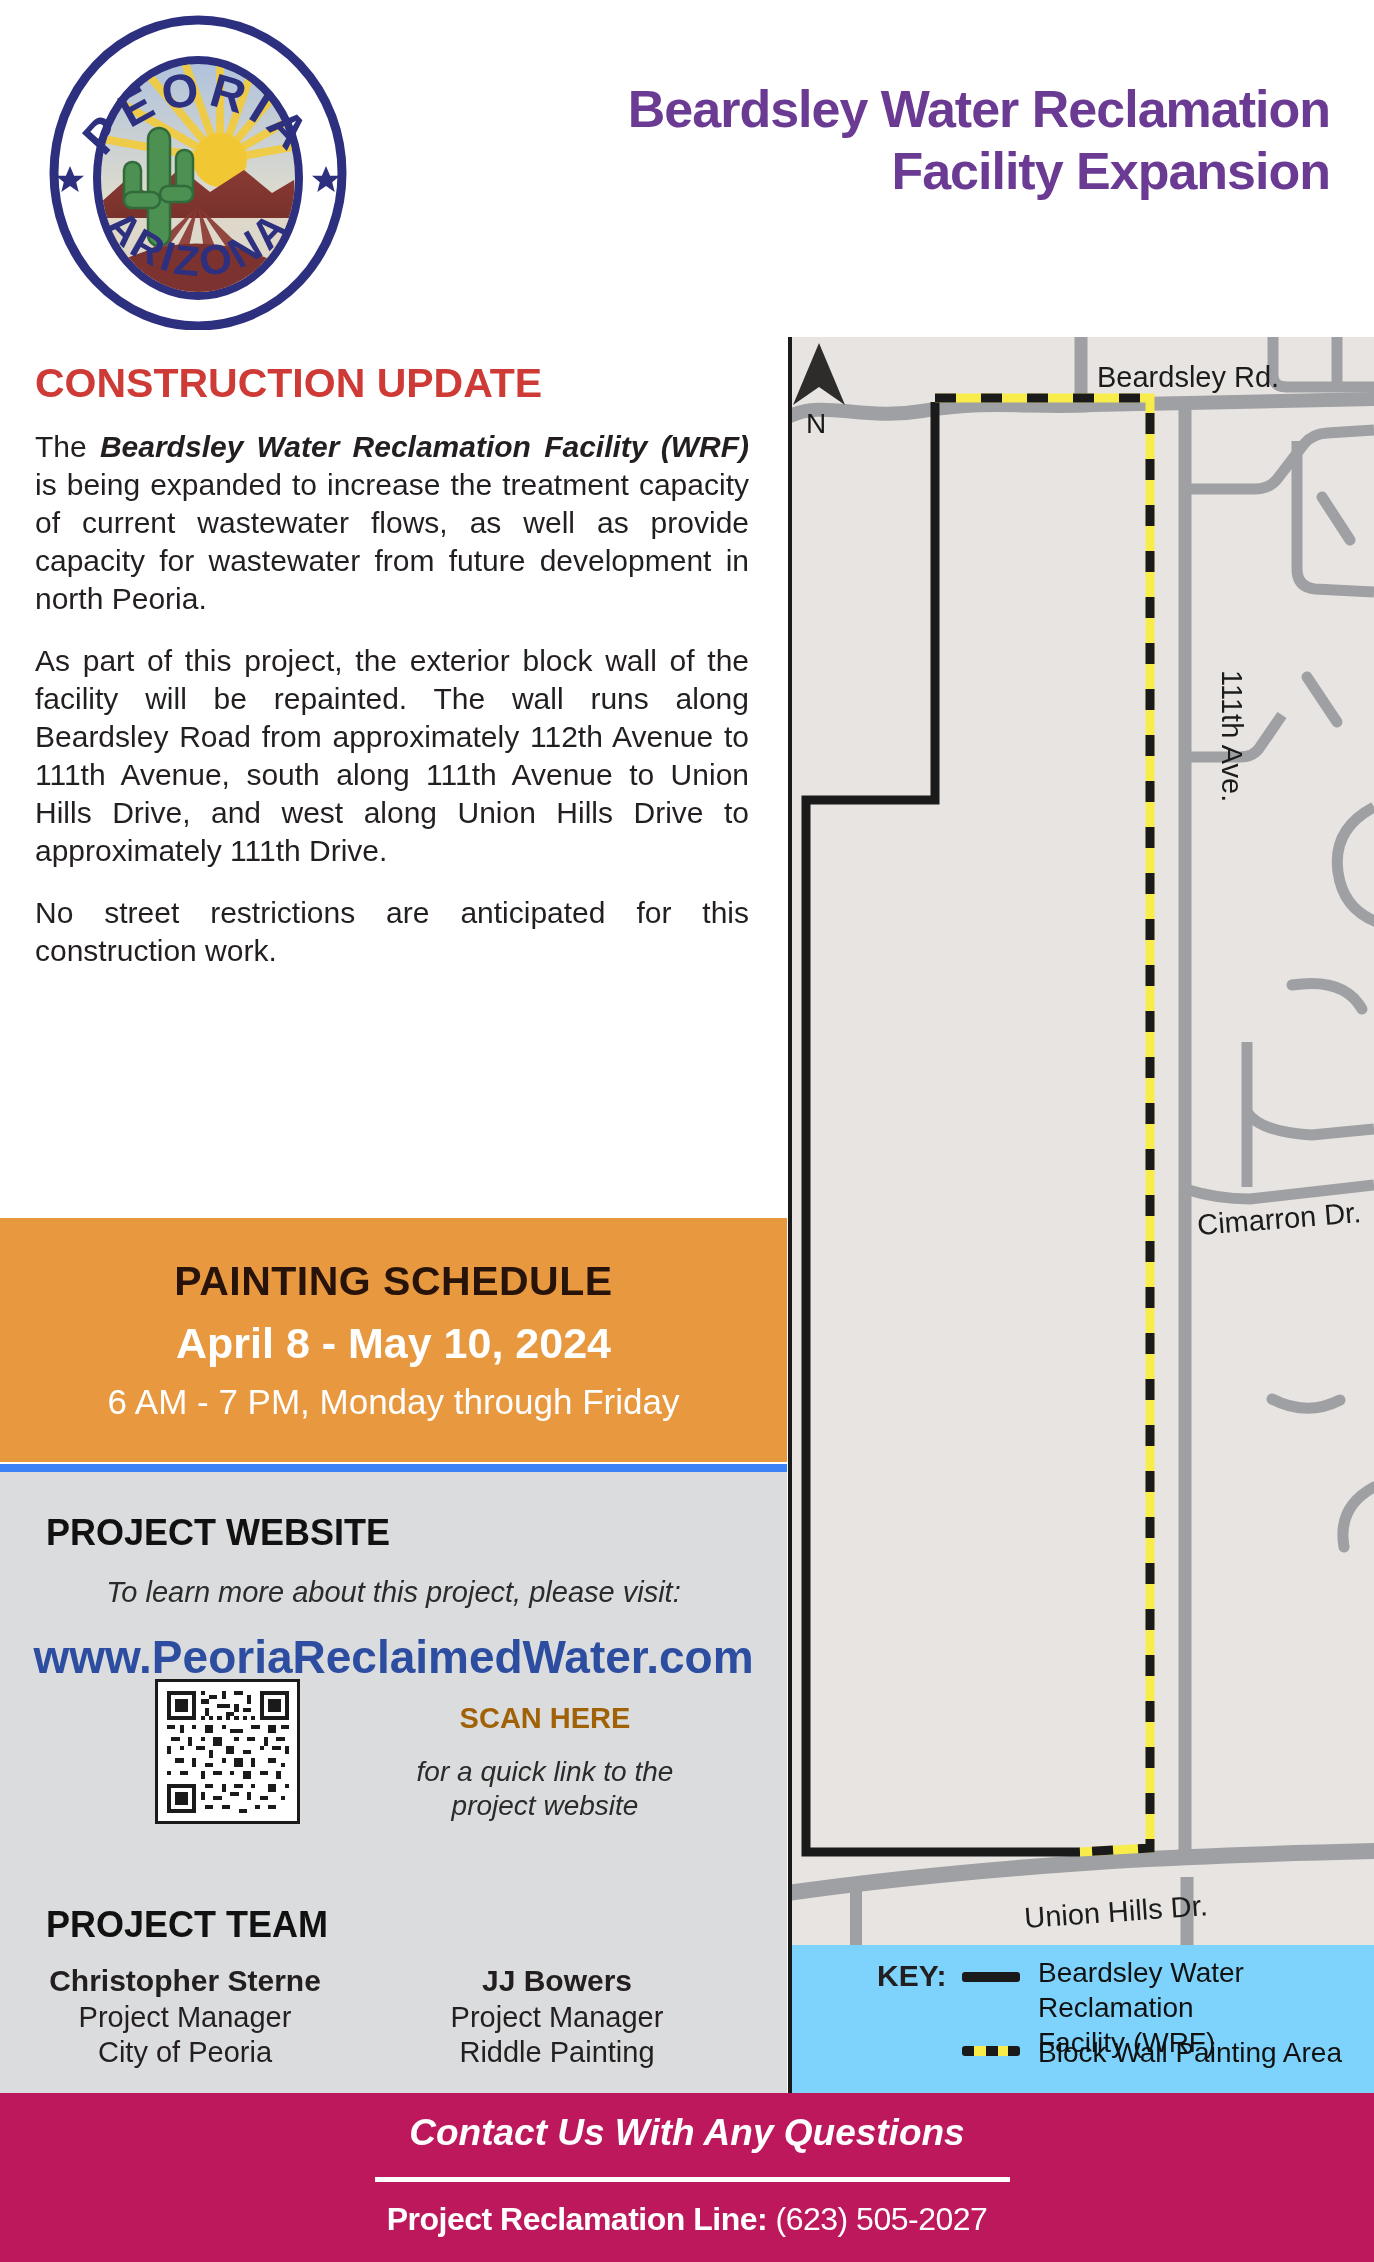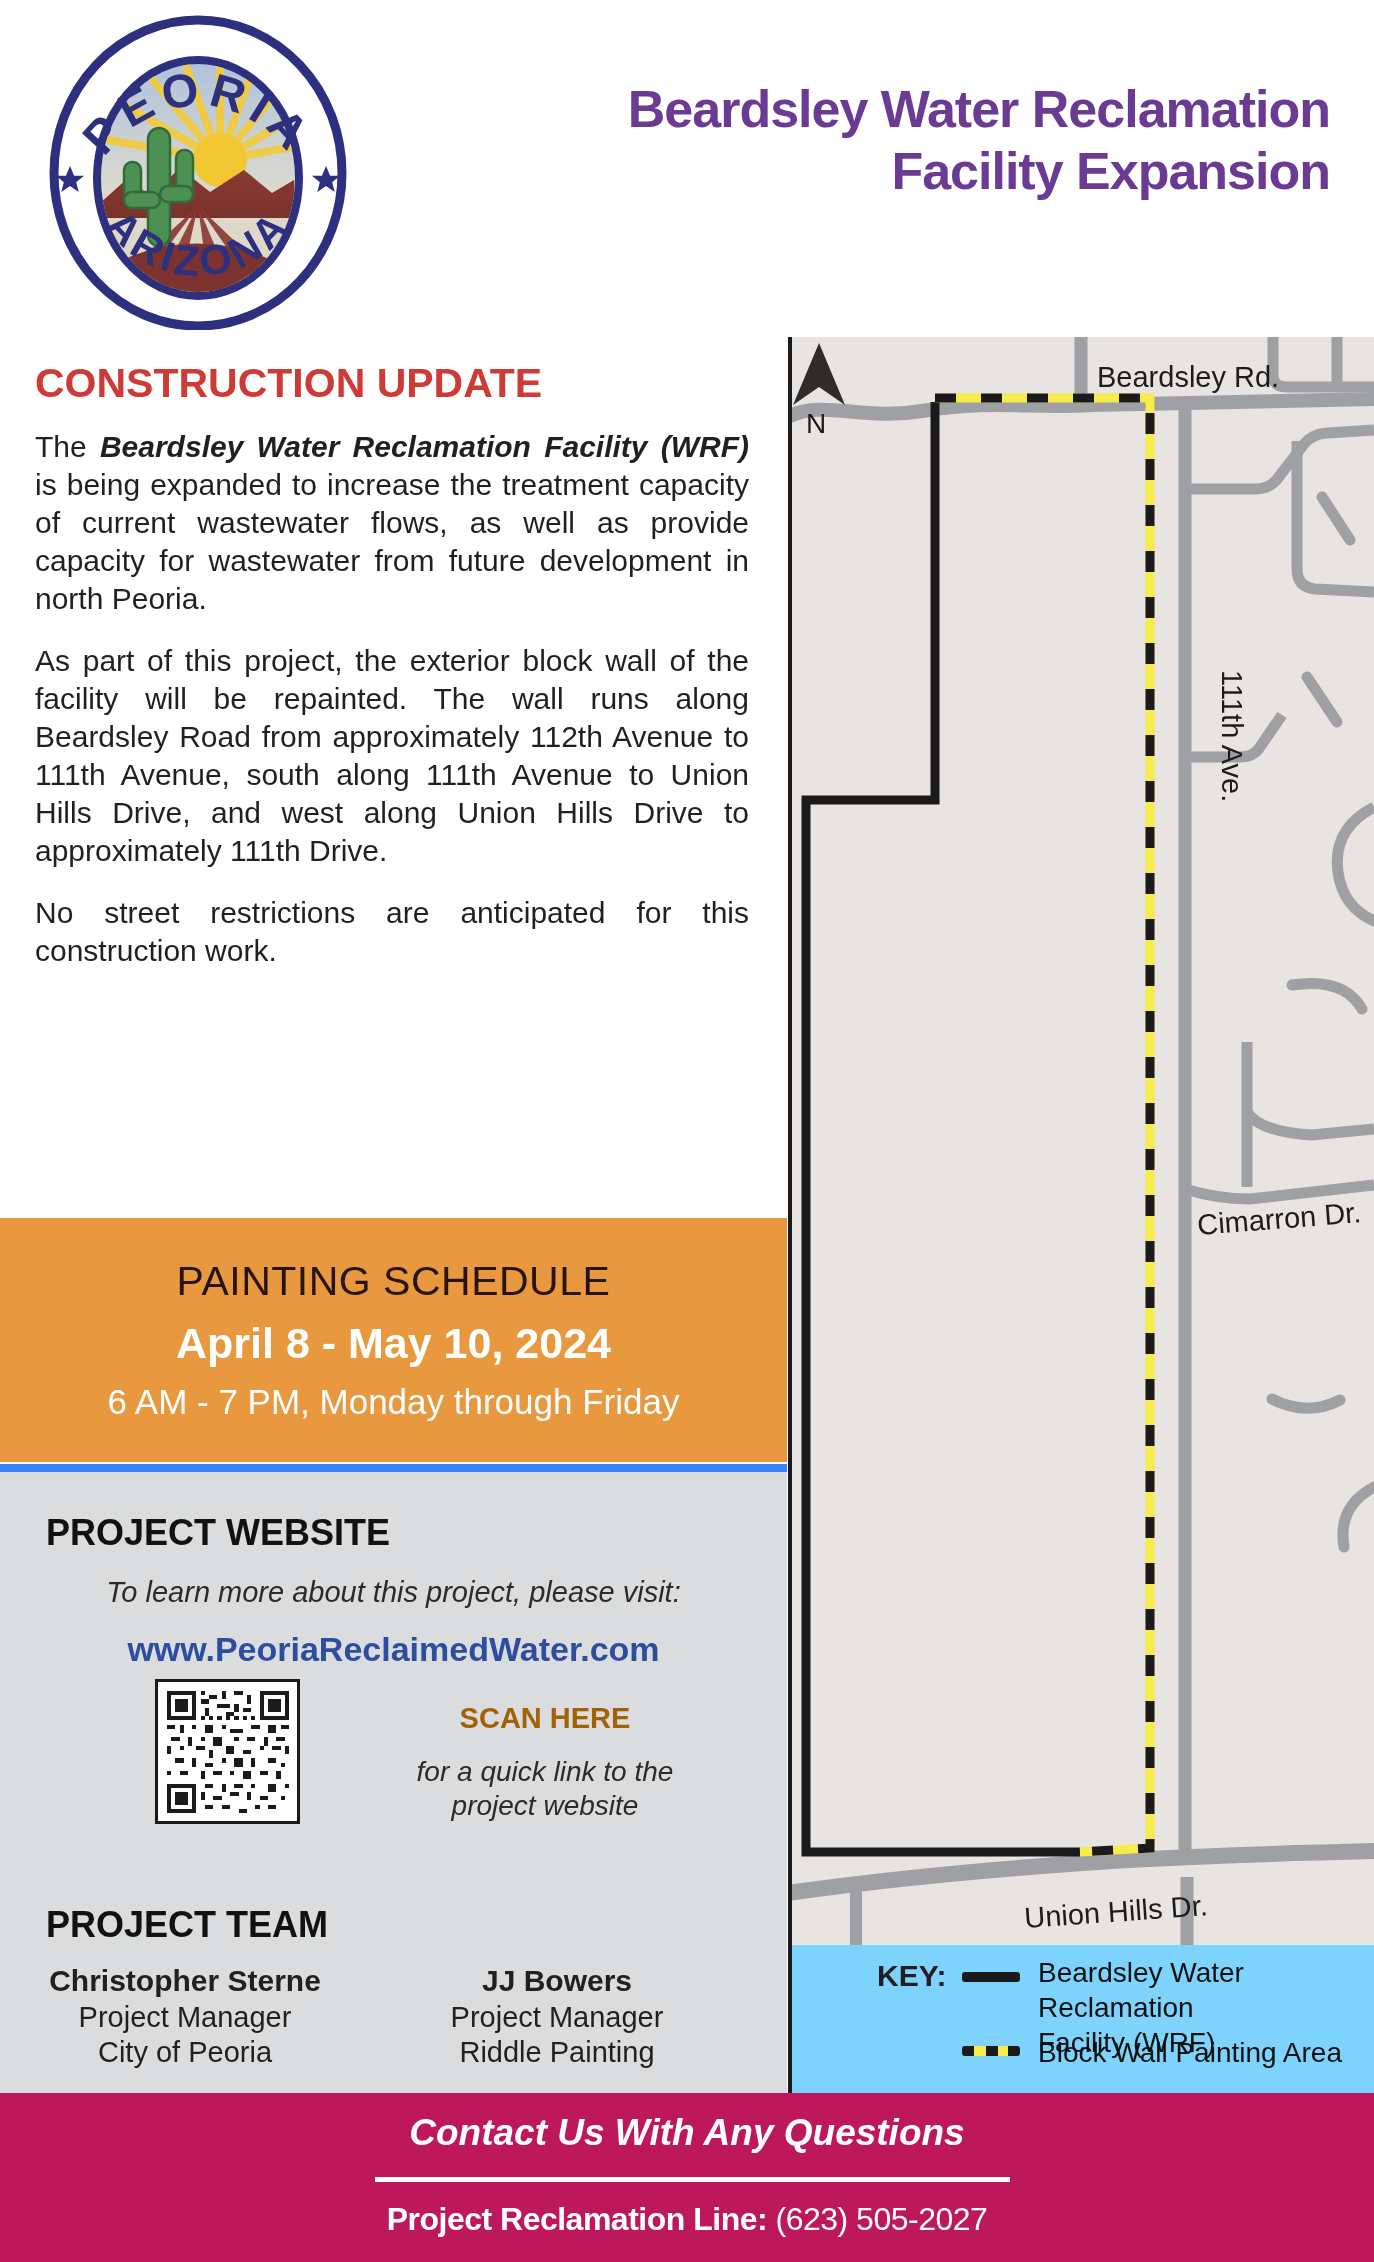--- a/index.html
+++ b/index.html
@@ -23,32 +23,32 @@
   #body-copy p{
     margin:0 0 24px 0;font-size:30px;line-height:38px;text-align:justify;text-justify:inter-word;
   }
   .bold-ital{font-weight:bold;font-style:italic;}
 
   
   #schedule-box{
     left:0;top:1218px;width:787px;height:244px;background:#e8993f;
     display:flex;flex-direction:column;align-items:center;justify-content:center;gap:14px;
   }
-  #schedule-heading{font-size:41px;font-weight:normal;color:#27130a;letter-spacing:0.5px;}
+  #schedule-heading{font-size:41px;font-weight:bold;color:#27130a;letter-spacing:0.5px;}
   #schedule-dates{font-size:43px;font-weight:bold;color:#ffffff;}
   #schedule-hours{font-size:35px;color:#ffffff;}
 
   
   #info-box{
     left:0;top:1464px;width:787px;height:629px;background:#dbdcdd;
     border-top:8px solid #3b82f6;box-sizing:border-box;
   }
   #website-heading{left:46px;top:40px;font-size:36px;font-weight:bold;color:#111111;}
   #website-intro{left:0;top:104px;width:787px;text-align:center;font-size:29px;font-style:italic;color:#2b2b2b;}
-  #website-url{left:0;top:158px;width:787px;text-align:center;font-size:34px;font-weight:bold;color:#2c4da0;text-decoration:none;display:block;}
+  #website-url{left:0;top:158px;width:787px;text-align:center;font-size:46px;font-weight:bold;color:#2c4da0;text-decoration:none;display:block;}
   #qr-box{
     left:155px;top:207px;width:145px;height:145px;background:#ffffff;border:3px solid #1a1a1a;
     box-sizing:border-box;display:flex;align-items:center;justify-content:center;
   }
   #scan-block{left:330px;top:230px;width:430px;text-align:center;}
   #scan-title{font-size:29px;font-weight:bold;color:#a16207;margin-bottom:20px;}
   .scan-line{font-size:28px;font-style:italic;line-height:34px;color:#2b2b2b;}
   #team-heading{left:46px;top:432px;font-size:36px;font-weight:bold;color:#111111;}
   .member{top:492px;width:320px;text-align:center;}
   #member-0{left:25px;}

